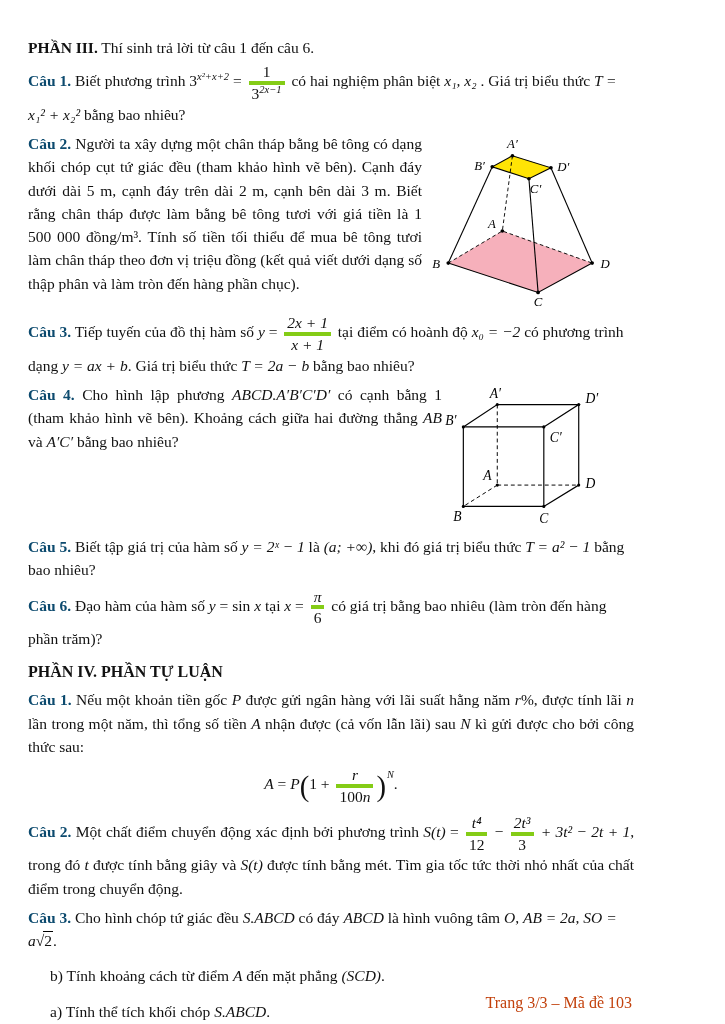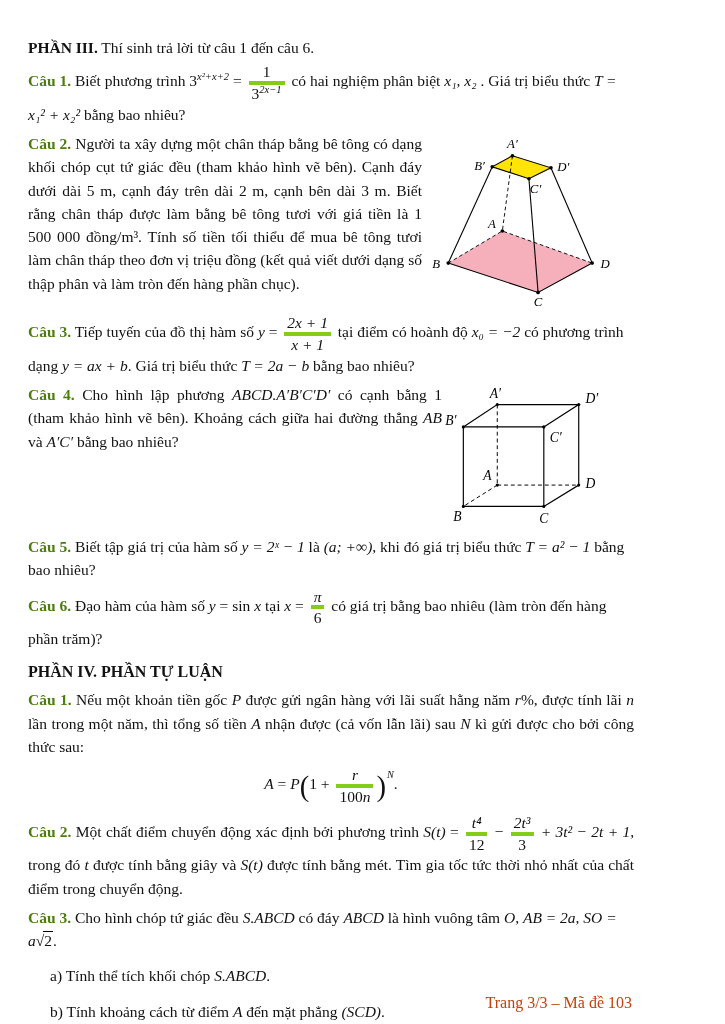--- a/index.html
+++ b/index.html
@@ -12,21 +12,21 @@
     font-size:15.5px;
     line-height:1.5;
     color:#111;
   }
   .content{padding:36px 28px 0 28px;}
   .b{font-weight:bold;}
   .hdr-line{margin:0 0 4px 0;}
   .hdr4{margin:10px 0 4px 0;font-weight:bold;font-size:16px;}
   .q{margin:0 0 6px 0;}
   .just{text-align:justify;}
-  .qlabel{font-weight:bold;color:#4d7c0f;}
+  .qlabel{font-weight:bold;color:#0c4a6e;}
   .mi{font-style:italic;font-family:Liberation Serif, serif;}
   sup{font-size:68%;line-height:0;}
   .frac{
     display:inline-flex;flex-direction:column;
     vertical-align:middle;text-align:center;
     margin:0 3px;line-height:1.15;
   }
   .frac .num{display:block;padding:0 3px;}
   .frac .den{display:block;border-top:4px solid #84cc16;padding:0 3px;}
   .row{display:flex;align-items:flex-start;margin:0 0 6px 0;}
@@ -145,23 +145,23 @@
     <p class="q just"><span class="qlabel">Câu 2.</span><span> Một chất điểm chuyển động xác định bởi phương trình </span><span class="mi">S(t)</span><span> = </span><span class="frac">
           <span class="num mi">t⁴</span>
           <span class="den">12</span>
         </span><span> − </span><span class="frac">
           <span class="num mi">2t³</span>
           <span class="den">3</span>
         </span><span class="mi"> + 3t² − 2t + 1</span><span>, trong đó </span><span class="mi">t</span><span> được tính bằng giây và </span><span class="mi">S(t)</span><span> được tính bằng mét. Tìm gia tốc tức thời nhỏ nhất của chất điểm trong chuyển động.</span></p>
 
     <p class="q"><span class="qlabel">Câu 3.</span><span> Cho hình chóp tứ giác đều </span><span class="mi">S.ABCD</span><span> có đáy </span><span class="mi">ABCD</span><span> là hình vuông tâm </span><span class="mi">O</span><span>, </span><span class="mi">AB = 2a</span><span>, </span><span class="mi">SO = a</span><span class="sqrt">√</span><span class="rad">2</span><span>.</span></p>
 
+    <p class="subitem"><span>b)</span><span> Tính khoảng cách từ điểm </span><span class="mi">A</span><span> đến mặt phẳng </span><span class="mi">(SCD)</span><span>.</span></p>
+
     <p class="subitem"><span>a)</span><span> Tính thể tích khối chóp </span><span class="mi">S.ABCD</span><span>.</span></p>
-
-    <p class="subitem"><span>b)</span><span> Tính khoảng cách từ điểm </span><span class="mi">A</span><span> đến mặt phẳng </span><span class="mi">(SCD)</span><span>.</span></p>
 
     <div class="het">
         <span class="rule"></span>
         <span class="hetword b">HẾT</span>
         <span class="rule"></span>
       </div>
 
   </div>
 
   <div class="footer">Trang 3/3 – Mã đề 103</div>

